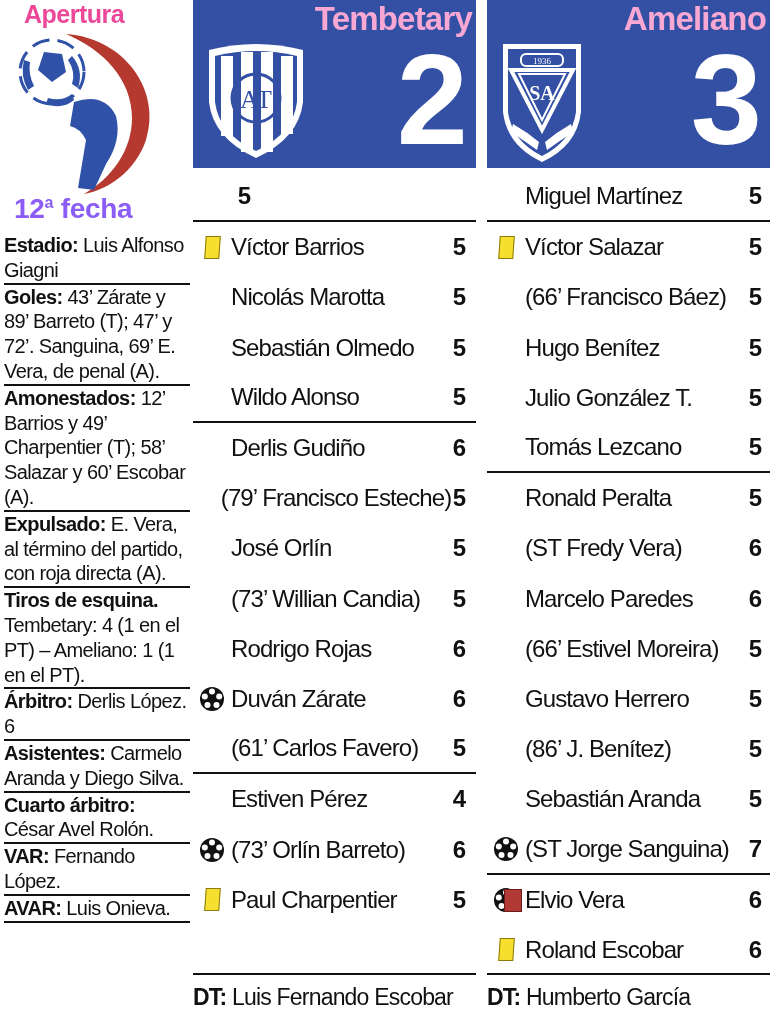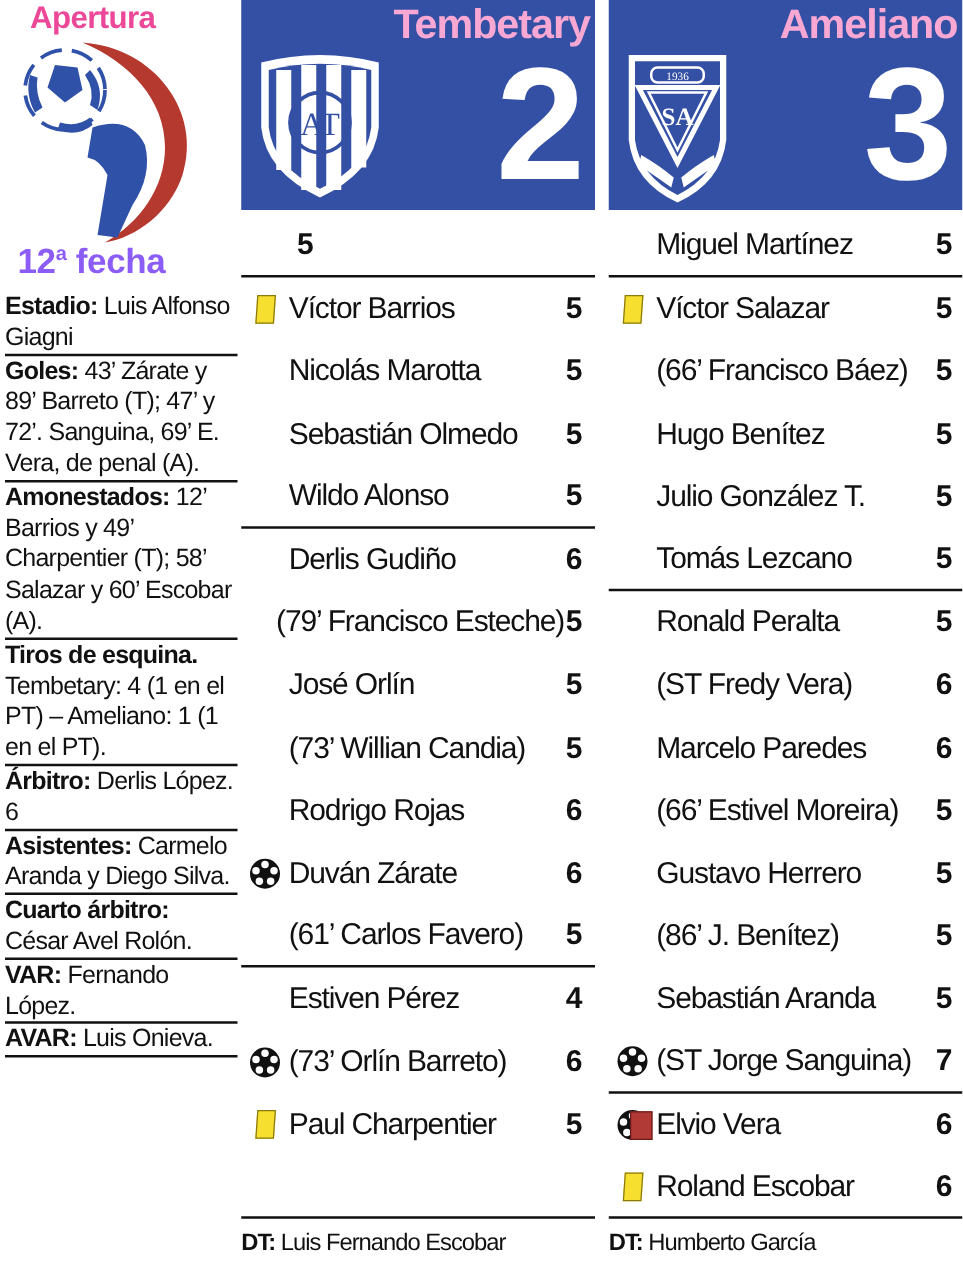--- a/index.html
+++ b/index.html
@@ -32,21 +32,21 @@
   .row .icon-slot { width: 38px; height: 30px; display: flex; align-items: center; justify-content: center; position: relative; }
   .row .pname { flex: 1; font-size: 24px; letter-spacing: -0.9px; white-space: nowrap; }
   .row .rating { width: 30px; text-align: right; font-size: 24px; font-weight: bold; padding-right: 6px; }
   .home .row .rating { padding-right: 10px; }
   .away .row .rating { padding-right: 8px; }
 
   .yellow-card { width: 15px; height: 23px; background: #f6df2e; border: 1px solid #8a7a10; transform: skewX(-4deg); }
   .red-card { width: 18px; height: 23px; background: #b23a36; border: 1px solid #6b1c1a; position: absolute; left: 17px; top: 4px; }
   .ball { display: block; }
 
-  .dt { position: absolute; left: 4px; font-size: 19px; letter-spacing: -0.8px; white-space: nowrap; }
+  .dt { position: absolute; left: 4px; font-size: 23px; letter-spacing: -0.8px; white-space: nowrap; }
   .dt .lbl { font-weight: bold; }
   .dt-line { position: absolute; height: 2px; background: #111; }
 </style>
 </head>
 <body>
 
 <div class="logo-box">
   <div class="logo-title">Apertura</div>
   <svg class="logo-svg" width="150" height="168" viewBox="0 0 150 168">
 
@@ -63,20 +63,21 @@
   <div class="logo-fecha">
     <span>12</span><sup>a</sup>
     <span>fecha</span>
   </div>
 </div>
 
 <div class="info" id="info">
     <div class="info-block"><span class="lbl">Estadio:</span><span> Luis Alfonso Giagni</span></div>
     <div class="info-block"><span class="lbl">Goles:</span><span> 43’ Zárate y 89’ Barreto (T); 47’ y 72’. Sanguina, 69’ E. Vera, de penal (A).</span></div>
     <div class="info-block"><span class="lbl">Amonestados:</span><span> 12’ Barrios y 49’ Charpentier (T); 58’ Salazar y 60’ Escobar (A).</span></div>
+    <div class="info-block"><span class="lbl">Expulsado:</span><span> E. Vera, al término del partido, con roja directa (A).</span></div>
     <div class="info-block"><span class="lbl">Tiros de esquina.</span><span> Tembetary: 4 (1 en el PT) – Ameliano: 1 (1 en el PT).</span></div>
     <div class="info-block"><span class="lbl">Árbitro:</span><span> Derlis López. 6</span></div>
     <div class="info-block"><span class="lbl">Asistentes:</span><span> Carmelo Aranda y Diego Silva.</span></div>
     <div class="info-block"><span class="lbl">Cuarto árbitro:</span><span> César Avel Rolón.</span></div>
     <div class="info-block"><span class="lbl">VAR:</span><span> Fernando López.</span></div>
     <div class="info-block"><span class="lbl">AVAR:</span><span> Luis Onieva.</span></div>
   </div>
 
 <div class="team home">
   <div class="team-header">

